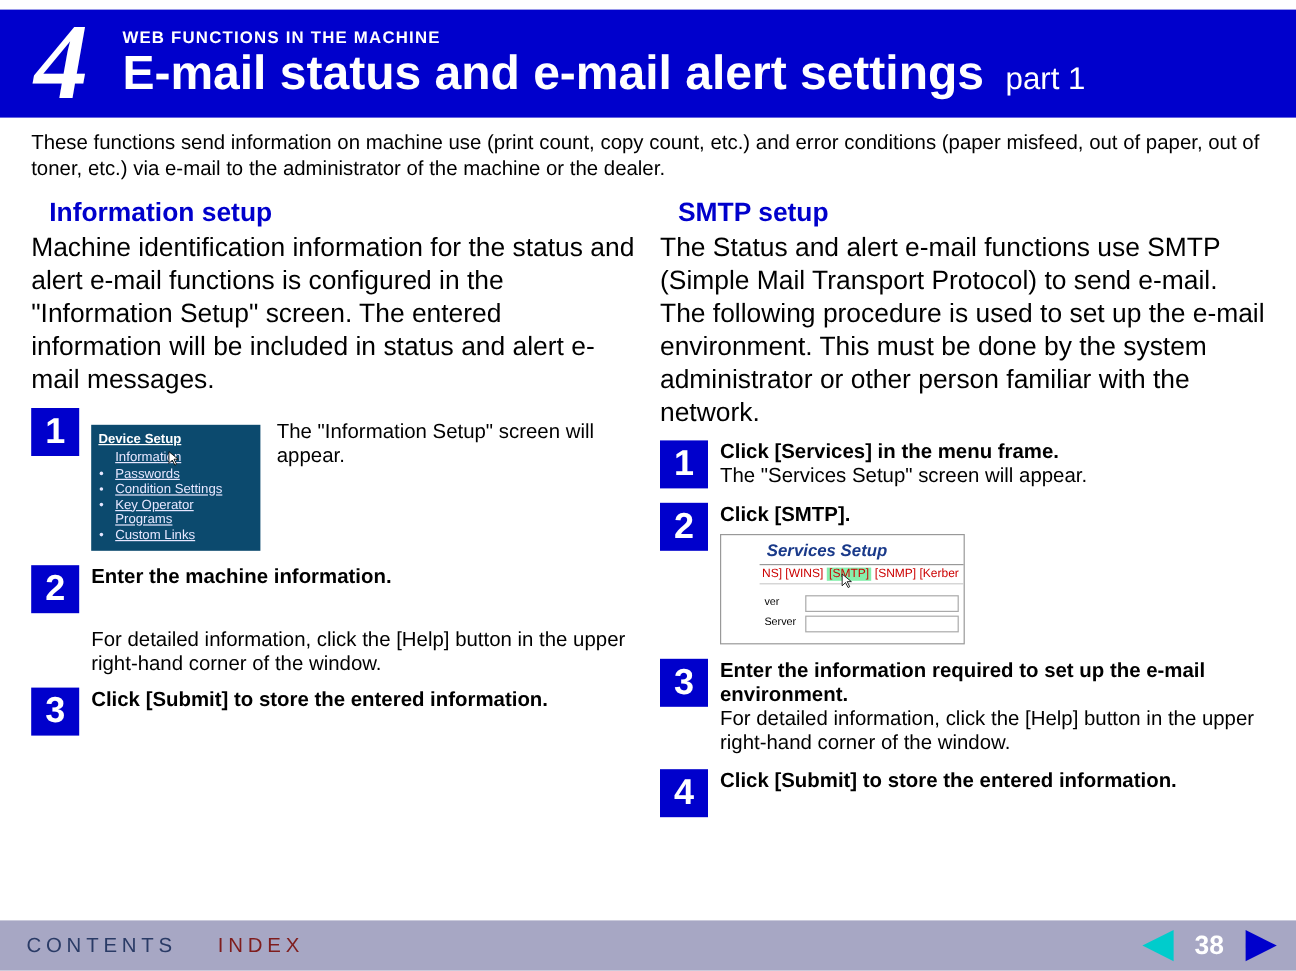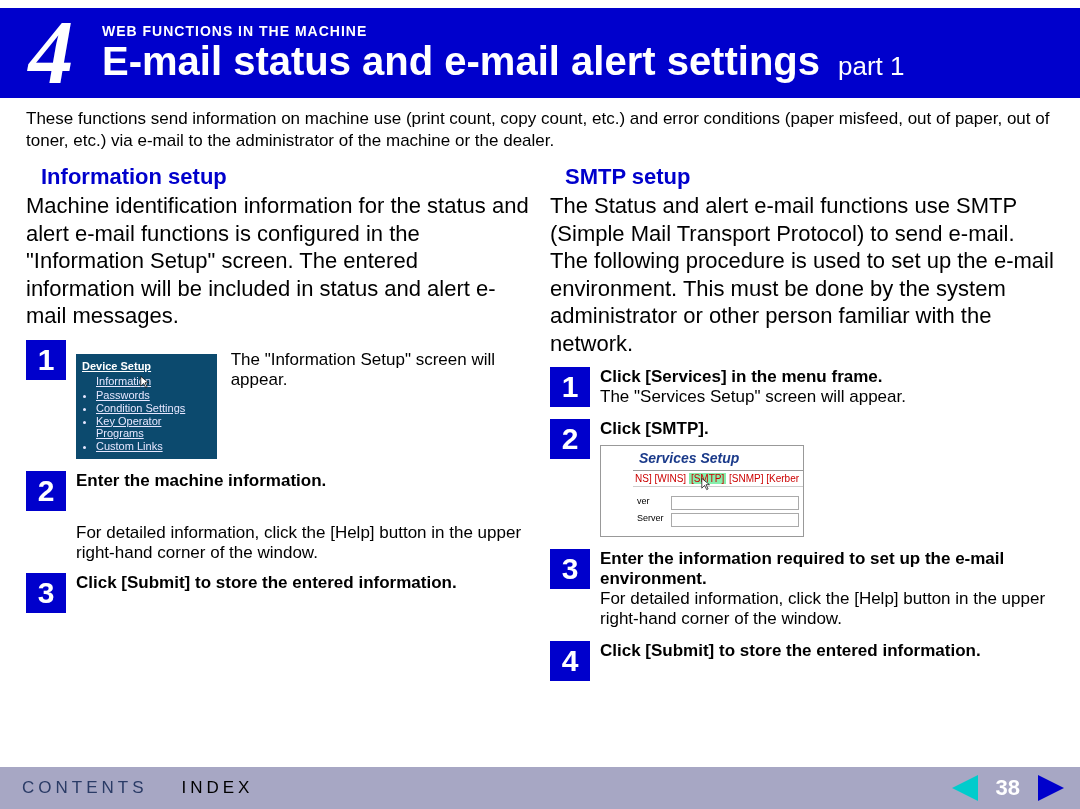--- a/index.html
+++ b/index.html
@@ -36,21 +36,21 @@
   .ss-tabs .sel svg{position:absolute;left:10px;top:4px;width:14px;height:14px;}
   .ss-body{padding:6px 4px;}
   .ss-row{display:flex;align-items:flex-start;gap:4px;margin:3px 0;}
   .ss-row .lbl{width:30px;color:#000;font-size:9px;}
   .ss-row .inp{border:1px solid #aaa;height:12px;flex:1;background:#fff;}
   .note-row{display:flex;gap:10px;}
   .note-row .spacer40{width:40px;flex-shrink:0;}
   .footer{background:#a7a7c4;display:flex;align-items:center;height:42px;padding:0 12px;margin-top:auto;}
   .footer-link{font-size:17px;letter-spacing:4px;font-weight:normal;color:#fff;padding:4px 10px;margin-right:14px;}
   .footer-link.contents{color:#2a3b66;}
-  .footer-link.index{color:#000000;}
+  .footer-link.index{color:#7f1d1d;}
   .footer-spacer{flex:1;}
   .tri{width:34px;height:30px;display:inline-block;}
   .pagenum{color:#fff;font-size:22px;font-weight:bold;margin:0 14px;}
 </style>
 </head>
 <body>
 
 <div class="page">
   <div class="header">
     <div class="header-num">4</div>

